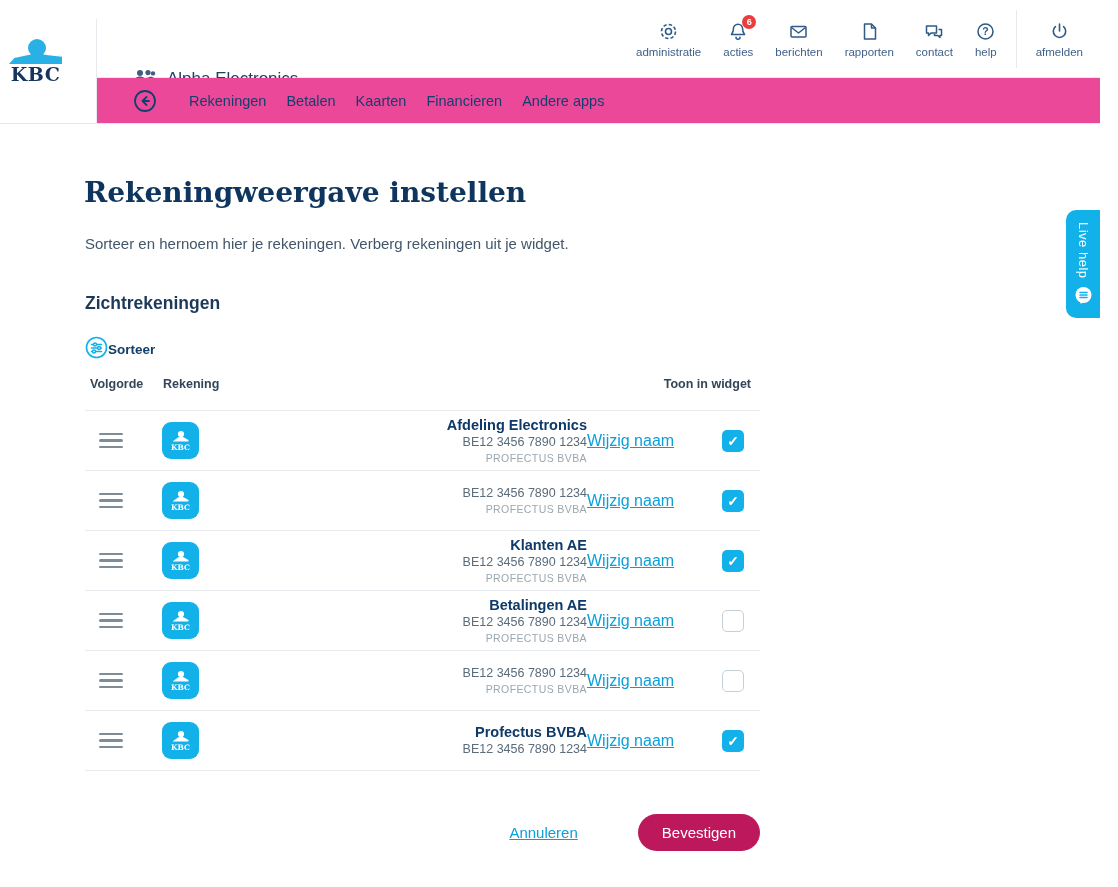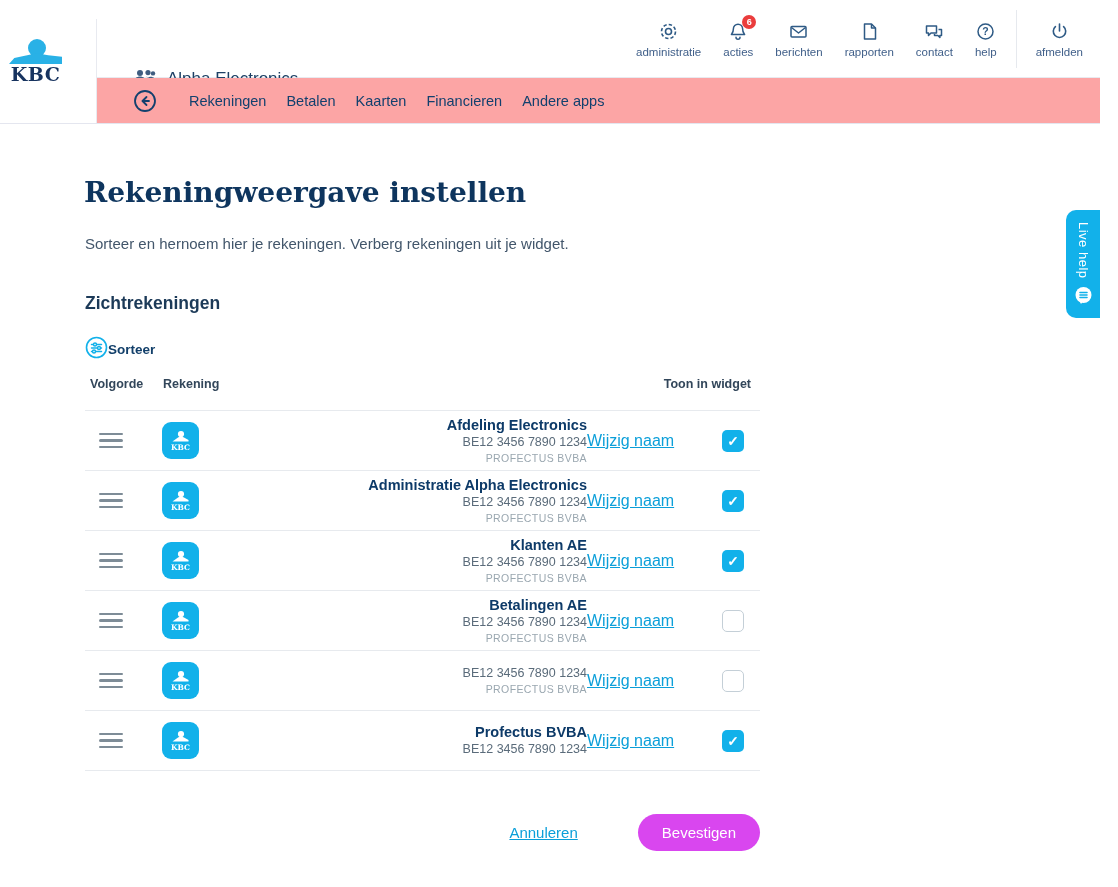--- a/index.html
+++ b/index.html
@@ -18,21 +18,21 @@
   .client { position:absolute; left:36px; top:0; height:78px; display:flex; align-items:center; gap:10px;margin-top:40px; }
   .client-name { font-size:17px; color:#1d4065; }
 
   .menu { position:absolute; right:6px; top:0; height:78px; display:flex; align-items:center; }
   .menu-item { display:flex; flex-direction:column; align-items:center; gap:4px; padding:0 11px; cursor:pointer; }
   .menu-item .mi-icon { position:relative; height:22px; display:flex; align-items:flex-end; }
   .menu-item .mi-label { font-size:11.5px; color:#41608a; }
   .menu-divider { width:1px; height:58px; background:#e6e9ee; margin:0 8px; }
   .badge { position:absolute; top:-5px; right:-8px; min-width:14px; height:14px; border-radius:7px; background:#ea3d3d; color:#fff; font-size:9px; font-weight:bold; display:flex; align-items:center; justify-content:center; padding:0 3px; }
 
-  .navbar { position:absolute; left:97px; top:78px; width:1003px; height:45px; display:flex; align-items:center; padding-left:36px; background:#fca5a5; }
+  .navbar { position:absolute; left:97px; top:78px; width:1003px; height:45px; display:flex; align-items:center; padding-left:36px; background:#ec4899; }
   .back-btn { margin-right:22px; cursor:pointer; display:flex; }
   .nav-link { font-size:14.5px; font-weight:500; color:#12406e; padding:0 10px; cursor:pointer; }
   .header-line { position:absolute; left:0; top:123px; width:1100px; height:1px; background:#e4e6ef; }
 
   
   .page-title { position:absolute; left:84px; top:176px; font-family:"DejaVu Serif", serif; font-weight:800; font-size:28px; color:#0e355e; }
   .page-subtitle { position:absolute; left:85px; top:235px; font-size:15px; color:#42566b; }
   .section-title { position:absolute; left:85px; top:293px; font-size:17.5px; font-weight:600; color:#1c3a58; }
 
   .sort-btn { position:absolute; left:85px; top:336px; display:flex; align-items:center; cursor:pointer; }
@@ -57,21 +57,21 @@
   .acct-holder:empty { display:none; }
   .col-link { width:135px; }
   .rename-link { font-size:16px; color:#0b9fd9; text-decoration:underline; cursor:pointer; }
   .col-check { width:38px; display:flex; }
   .checkbox { width:22px; height:22px; border-radius:5px; border:1px solid #c4cfd7; background:#fff; cursor:pointer; position:relative; }
   .checkbox.checked { border:none; background:#12b1ea; }
   .checkbox.checked::after { content:"\2713"; position:absolute; left:0; top:0; width:22px; height:22px; display:flex; align-items:center; justify-content:center; color:#fff; font-size:14px; font-weight:bold; }
 
   .footer-actions { position:absolute; left:85px; top:814px; width:675px; height:37px; display:flex; justify-content:flex-end; align-items:center; gap:60px; }
   .cancel-link { font-size:15px; color:#0b9fd9; text-decoration:underline; cursor:pointer; }
-  .confirm-btn { height:37px; padding:0 24px; border:none; border-radius:19px; background:#d946ef; color:#fff; font-size:15px; font-family:"Liberation Sans", sans-serif; cursor:pointer; }
+  .confirm-btn { height:37px; padding:0 24px; border:none; border-radius:19px; background:#be185d; color:#fff; font-size:15px; font-family:"Liberation Sans", sans-serif; cursor:pointer; }
 
   
   .live-help { position:absolute; left:1066px; top:210px; width:34px; height:108px; background:#12b1ea; border-radius:10px 0 0 10px; cursor:pointer; display:flex; flex-direction:column; align-items:center; padding:12px 0 8px; }
   .live-help-label { writing-mode:vertical-rl; color:#fff; font-size:13px; letter-spacing:.5px; flex:1; }
   .live-help-icon { margin-top:4px; }
 </style>
 </head>
 <body>
 
 <div class="logobox">
@@ -243,21 +243,20 @@
         </div>
       </div>
     <div class="row-icon">
       <svg width="25" height="24" viewBox="0 0 25 24">
           <circle cx="13" cy="5" r="3.1" fill="#fff"></circle>
           <path d="M4.5 12.5 l5.5-4 q3-2 6 0 l4.5 2.5 v1.5 h-16z" fill="#fff"></path>
           <text x="12.5" y="20.5" text-anchor="middle" font-size="7.5" font-weight="bold" font-family="DejaVu Serif, serif" fill="#fff">KBC</text>
         </svg>
     </div>
     <div class="acct">
-      <div class="acct-name">Administratie Alpha Electronics</div>
       <div class="acct-iban">BE12 3456 7890 1234</div>
       <div class="acct-holder">PROFECTUS BVBA</div>
     </div>
     <div class="col-link"><span class="rename-link">Wijzig naam</span></div>
     <div class="col-check">
         <span class="checkbox checked"></span>
       </div>
   </div>
 
   <div class="row">

